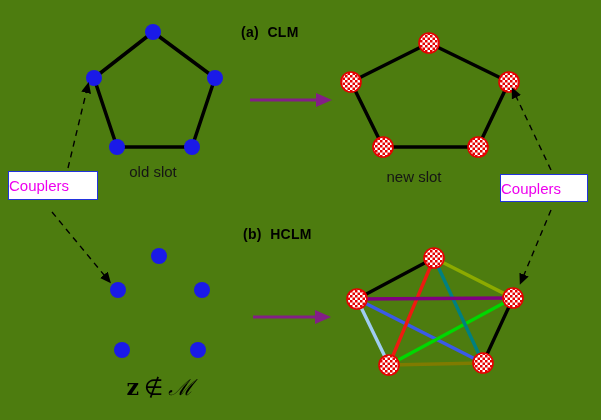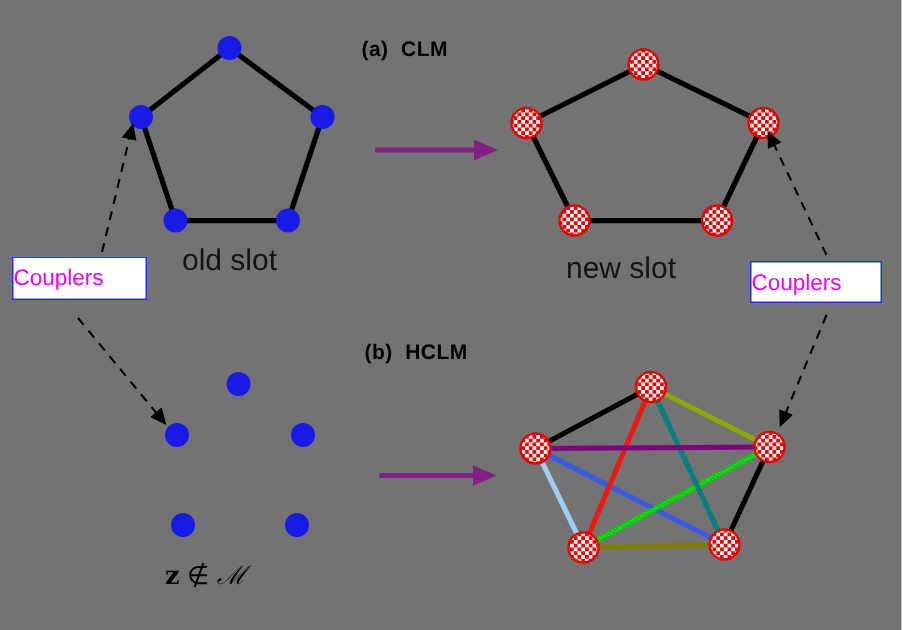--- a/index.html
+++ b/index.html
@@ -1,31 +1,31 @@
 <!DOCTYPE html>
 <html><head>
 <meta charset="utf-8">
 <style>
   html,body{margin:0;padding:0;background:#ffffff;}
   .canvas{
-    position:relative;width:601px;height:420px;background:#737373;
+    position:relative;width:601px;height:420px;background:#4d7c0f;
     font-family:"Liberation Sans",sans-serif;overflow:hidden;
   }
   .canvas svg{position:absolute;left:0;top:0;}
   .lbl{position:absolute;white-space:pre;color:#000;}
   .panel-label{font-weight:bold;font-size:14px;letter-spacing:.3px;}
-  .slot-caption{font-size:20px;color:#151515;text-align:center;}
+  .slot-caption{font-size:15px;color:#151515;text-align:center;}
   .couplers{
     position:absolute;background:#ffffff;border:1.5px solid #2233dd;
     display:flex;align-items:center;
     font-size:15px;color:#ee00ee;
   }
   .math-caption{
-    position:absolute;text-align:left;font-family:"DejaVu Serif",serif;
-    font-size:17px;color:#000;
+    position:absolute;text-align:center;font-family:"DejaVu Serif",serif;
+    font-size:22px;color:#000;
   }
   .math-caption .mvec{font-weight:bold;}
   .math-caption .mrel{padding:0 5px;font-family:"DejaVu Sans",sans-serif;}
   .math-caption .mset{font-style:italic;}
 </style>
 </head>
 <body>
 
 <div class="canvas">
 

